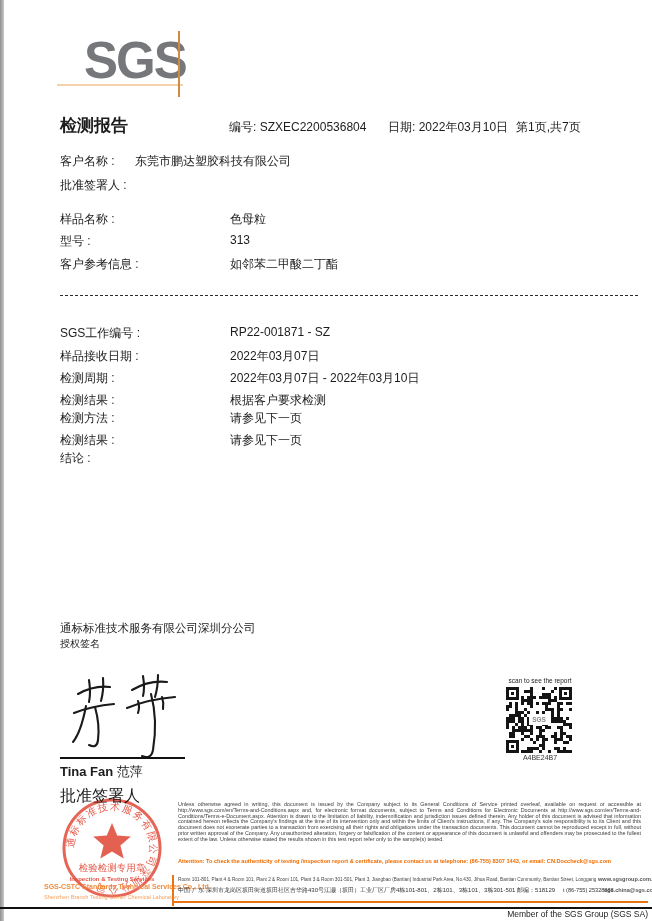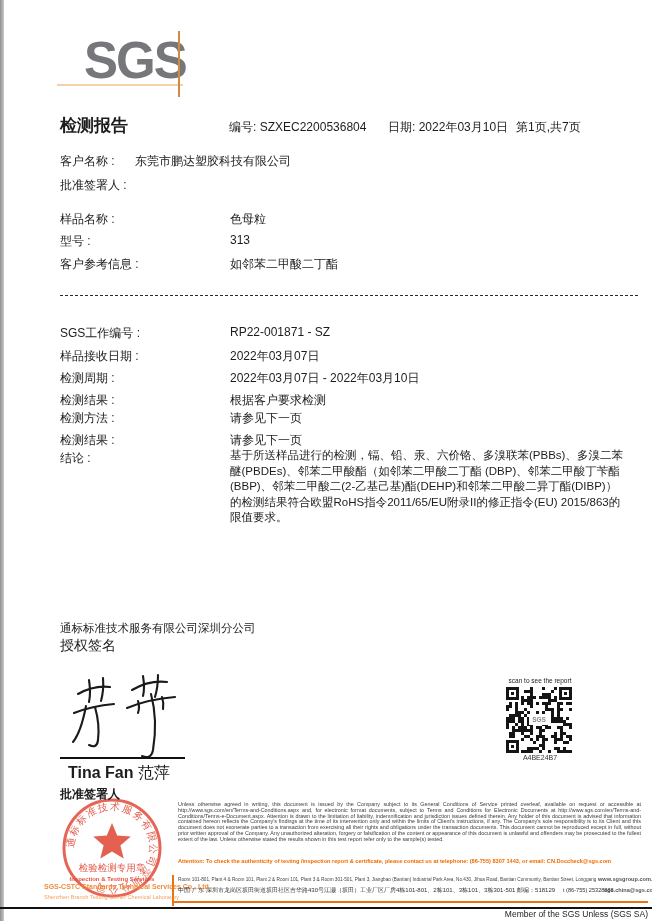--- a/index.html
+++ b/index.html
@@ -18,21 +18,21 @@
   .title{left:60px;top:114px;font-size:17px;font-weight:bold;}
   .hmeta{font-size:12px;top:119px;}
   
   .lbl{font-size:12px;}
   .val{font-size:12px;}
   .para{font-size:11.5px;line-height:15.5px;}
   .dashed{left:60px;top:295px;width:580px;height:1px;
           background:repeating-linear-gradient(90deg,#2b2b2b 0 3px,transparent 3px 5px);}
   
   .sig-line{left:60px;top:757px;width:125px;height:2px;background:#111;}
-  .signer{left:68px;top:763px;font-size:16px;}
+  .signer{left:60px;top:763px;font-size:13px;}
   .signer b{font-weight:bold;}
   
   .qr-caption{left:500px;top:677px;width:80px;text-align:center;font-size:6.5px;color:#222;}
   .qr-box{left:506px;top:687px;width:66px;height:66px;background:#fff;}
   .qm{position:absolute;background:#151515;}
   .finder{position:absolute;width:13px;height:13px;border:3px solid #151515;box-sizing:border-box;}
   .finder:after{content:"";position:absolute;left:2px;top:2px;width:3px;height:3px;background:#151515;}
   .qr-center{position:absolute;left:23px;top:27px;width:20px;height:11px;background:#fff;
              font-size:6.5px;font-weight:bold;color:#8a8a8a;text-align:center;line-height:11px;z-index:3;}
   .qr-code-text{left:500px;top:754px;width:80px;text-align:center;font-size:7px;color:#333;}
@@ -94,24 +94,23 @@
   <div class="abs lbl" style="left:60px;top:370px;">检测周期 :</div>
   <div class="abs val" style="left:230px;top:370px;">2022年03月07日 - 2022年03月10日</div>
   <div class="abs lbl" style="left:60px;top:392px;">检测结果 :</div>
   <div class="abs val" style="left:230px;top:392px;">根据客户要求检测</div>
   <div class="abs lbl" style="left:60px;top:410px;">检测方法 :</div>
   <div class="abs val" style="left:230px;top:410px;">请参见下一页</div>
   <div class="abs lbl" style="left:60px;top:432px;">检测结果 :</div>
   <div class="abs val" style="left:230px;top:432px;">请参见下一页</div>
 
   <div class="abs lbl" style="left:60px;top:450px;">结论 :</div>
-  <div class="abs para" style="left:230px;top:448px;width:395px;">基于所送样品进行的检测，镉、铅、汞、六价铬、多溴联苯(PBBs)、多溴二苯醚(PBDEs)、邻苯二甲酸酯（如邻苯二甲酸二丁酯 (DBP)、邻苯二甲酸丁苄酯(BBP)、邻苯二甲酸二(2-乙基己基)酯(DEHP)和邻苯二甲酸二异丁酯(DIBP)）的检测结果符合欧盟RoHS指令2011/65/EU附录II的修正指令(EU) 2015/863的限值要求。</div>
 
   <div class="abs" style="left:60px;top:621px;font-size:11.5px;">通标标准技术服务有限公司深圳分公司</div>
-  <div class="abs" style="left:60px;top:637px;font-size:14px;">授权签名</div>
+  <div class="abs" style="left:60px;top:637px;font-size:10px;">授权签名</div>
 
   <svg class="abs sig-svg" viewBox="0 0 135 95">
     <g fill="none" stroke="#1a1a1a" stroke-width="2.1" stroke-linecap="round">
       <path d="M14 26 q16 -9 32 -7"></path>
       <path d="M25 12 q2 13 0 22"></path>
       <path d="M39 10 q1 12 -2 23"></path>
       <path d="M10 45 q18 -7 40 -9"></path>
       <path d="M22 38 q-5 26 -13 36"></path>
       <path d="M31 39 q5 18 3 33 q-1 9 -9 5"></path>
       <path d="M68 22 q17 -10 35 -8"></path>
@@ -121,21 +120,21 @@
       <path d="M74 33 q2 6 0 12"></path>
       <path d="M98 29 q2 6 1 12"></path>
       <path d="M87 26 q7 26 2 56 q-2 10 -11 6"></path>
     </g>
   </svg>
   <div class="abs sig-line"></div>
   <div class="abs signer">
     <b>Tina Fan</b>
     <span>范萍</span>
   </div>
-  <div class="abs" style="left:60px;top:786px;font-size:12px;font-weight:bold;">批准签署人</div>
+  <div class="abs" style="left:60px;top:786px;font-size:16px;">批准签署人</div>
 
   <div class="abs qr-caption">scan to see the report</div>
   <div class="abs qr-box">
     <div class="finder" style="left:0;top:0;"></div>
     <div class="finder" style="right:0;top:0;"></div>
     <div class="finder" style="left:0;bottom:0;"></div>
     <div class="qr-center">SGS</div>
     <div>
         <div class="qm" style="left: 24px; top: 0px; width: 3px; height: 3px;"></div>
         <div class="qm" style="left: 36px; top: 0px; width: 3px; height: 3px;"></div>
@@ -347,15 +346,15 @@
   <div class="abs legal">Unless otherwise agreed in writing, this document is issued by the Company subject to its General Conditions of Service printed overleaf, available on request or accessible at http://www.sgs.com/en/Terms-and-Conditions.aspx and, for electronic format documents, subject to Terms and Conditions for Electronic Documents at http://www.sgs.com/en/Terms-and-Conditions/Terms-e-Document.aspx. Attention is drawn to the limitation of liability, indemnification and jurisdiction issues defined therein. Any holder of this document is advised that information contained hereon reflects the Company's findings at the time of its intervention only and within the limits of Client's instructions, if any. The Company's sole responsibility is to its Client and this document does not exonerate parties to a transaction from exercising all their rights and obligations under the transaction documents. This document cannot be reproduced except in full, without prior written approval of the Company. Any unauthorized alteration, forgery or falsification of the content or appearance of this document is unlawful and offenders may be prosecuted to the fullest extent of the law. Unless otherwise stated the results shown in this test report refer only to the sample(s) tested.</div>
   <div class="abs attention">Attention: To check the authenticity of testing /inspection report &amp; certificate, please contact us at telephone: (86-755) 8307 1443, or email: CN.Doccheck@sgs.com</div>
   <div class="abs f-vline"></div>
   <div class="abs addr-en">Room 101-801, Plant 4 &amp; Room 101, Plant 2 &amp; Room 101, Plant 3 &amp; Room 301-501, Plant 3, Jiangbao (Bantian) Industrial Park Area, No.430, Jihua Road, Bantian Community, Bantian Street, Longgang District, Shenzhen, Guangdong, China 518129</div>
   <div class="abs website">www.sgsgroup.com.cn</div>
   <div class="abs addr-cn">中国·广东·深圳市龙岗区坂田街道坂田社区吉华路430号江灏（坂田）工业厂区厂房4栋101-801、2栋101、3栋101、3栋301-501 邮编：518129</div>
   <div class="abs phone">t (86-755) 25328888</div>
   <div class="abs email">sgs.china@sgs.com</div>
   <div class="abs f-hline"></div>
   <div class="abs bottom-edge"></div>
-  <div class="abs member">Member of the SGS Unless (SGS SA)</div>
+  <div class="abs member">Member of the SGS Group (SGS SA)</div>
 
 </div>
 
 </body></html>

